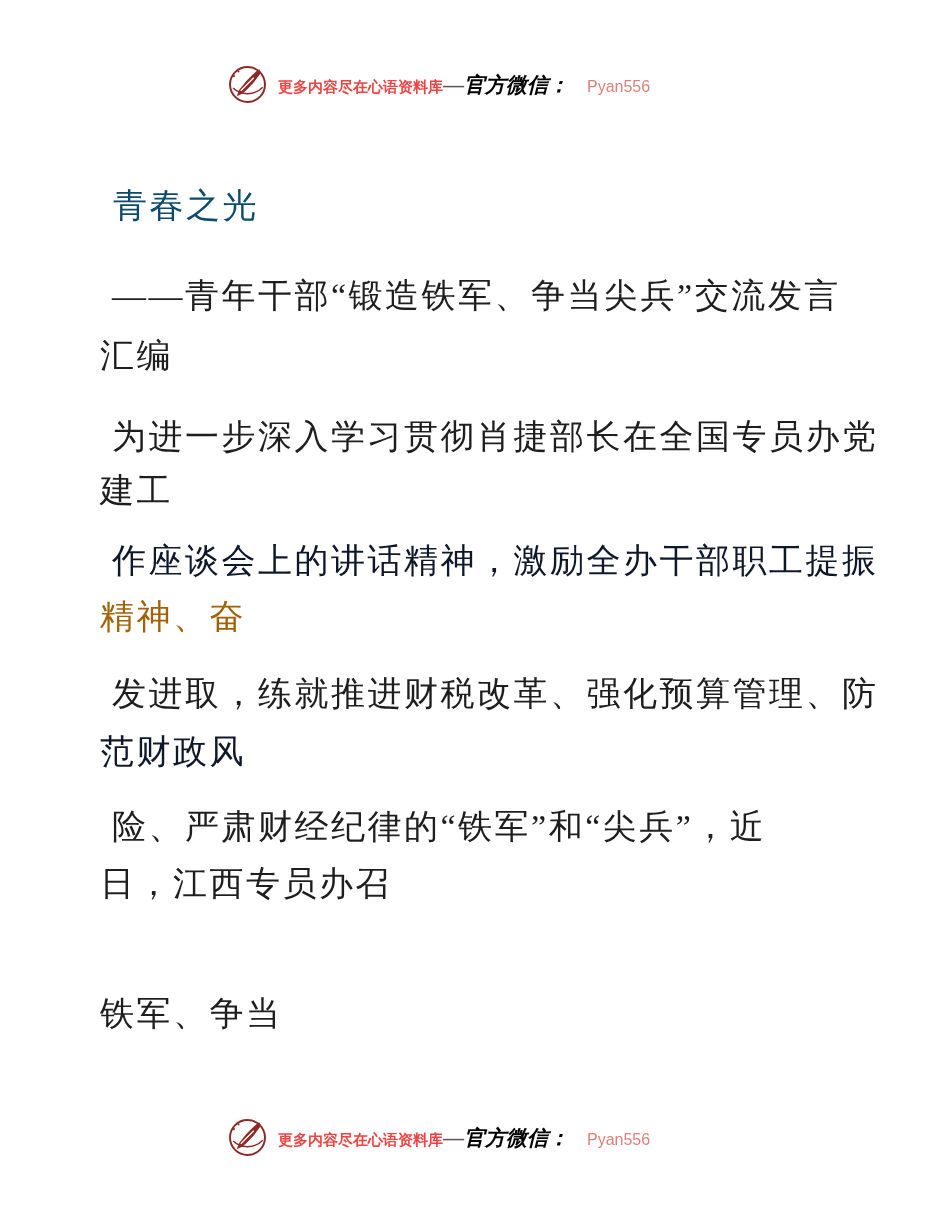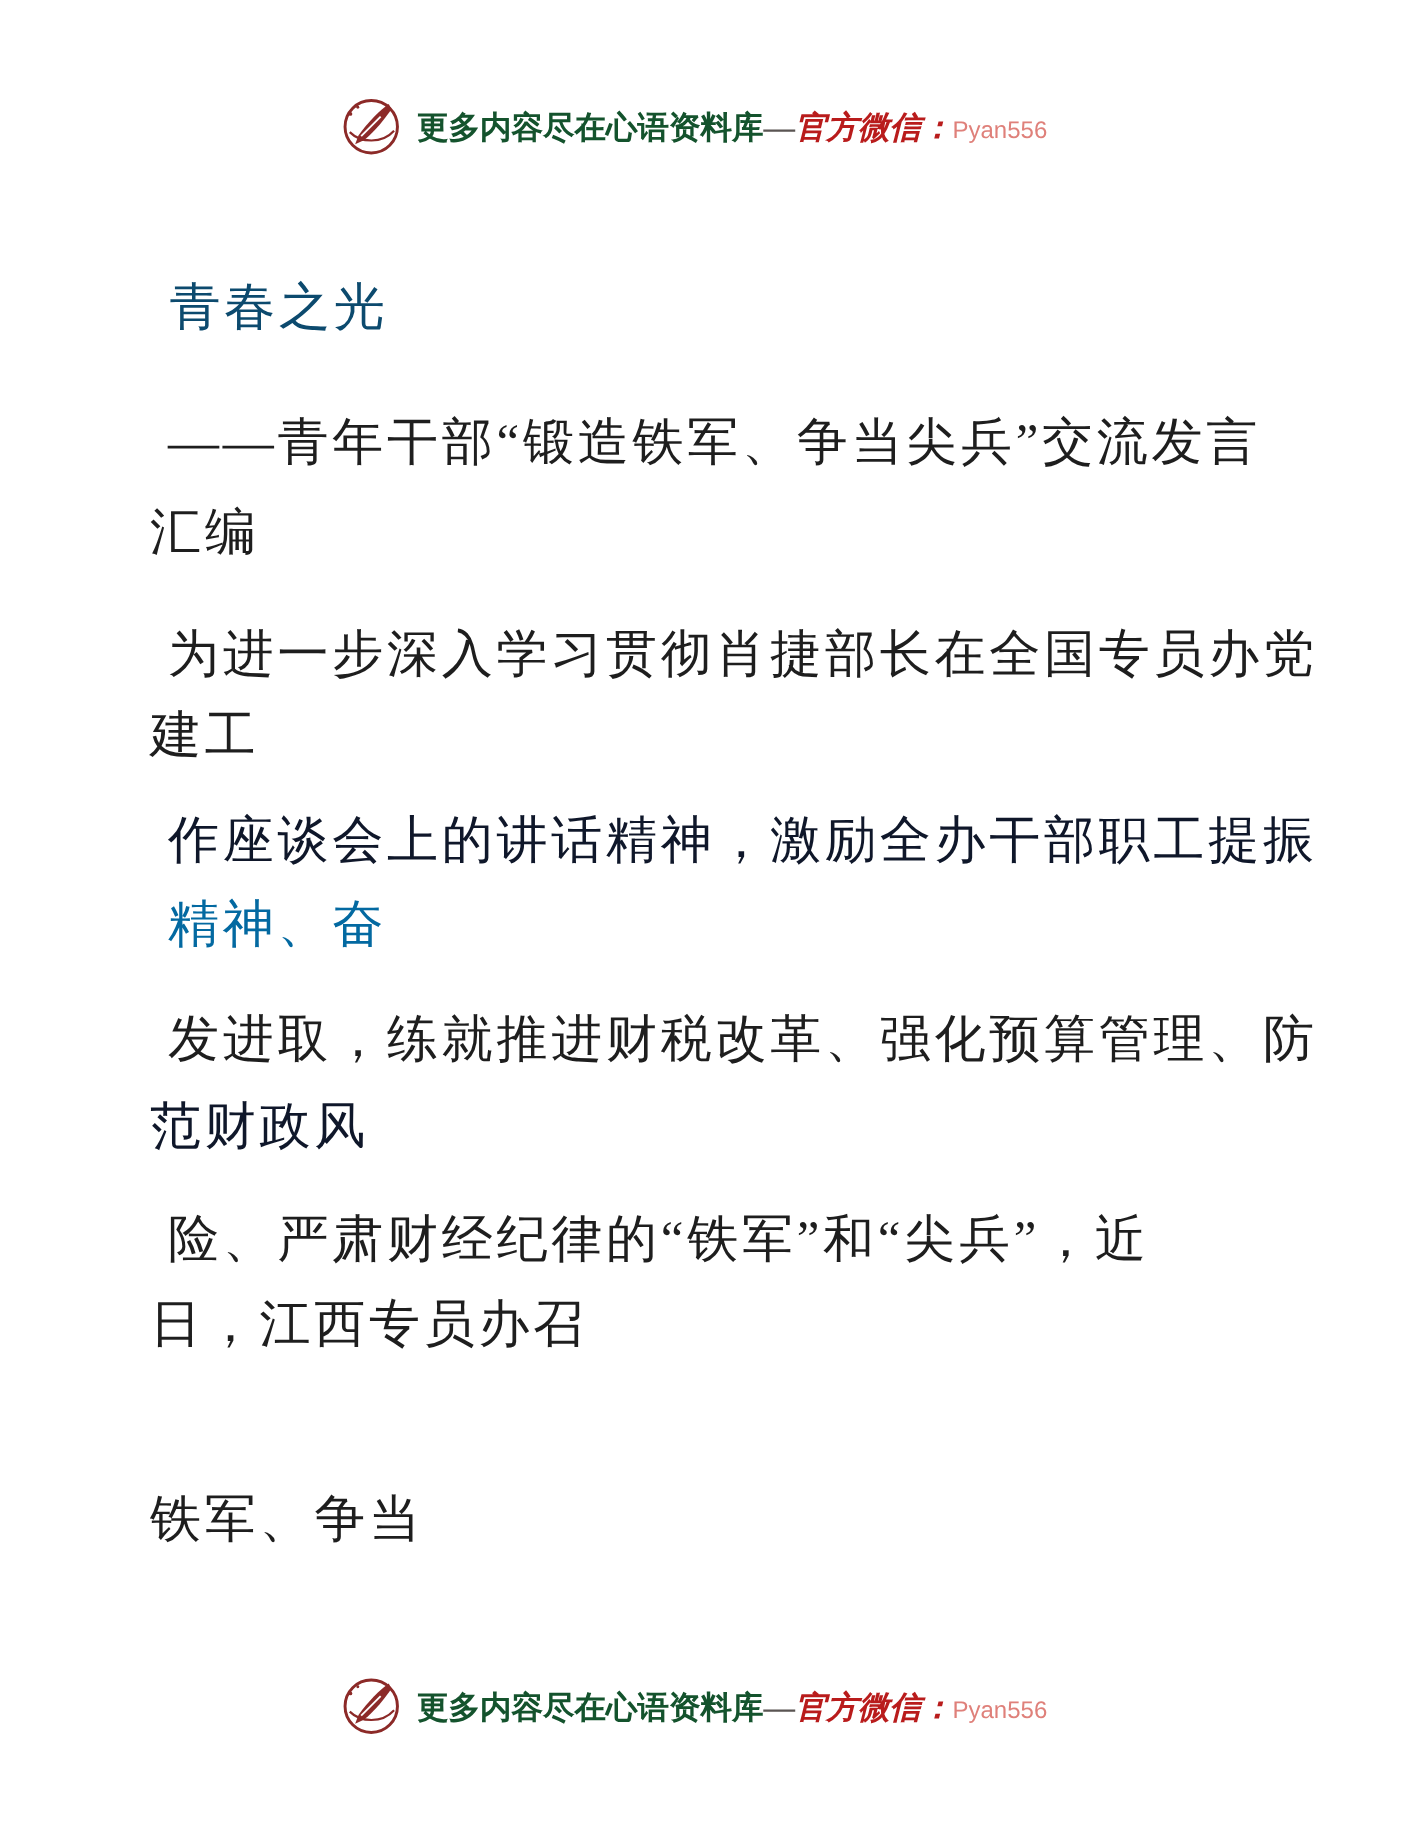--- a/index.html
+++ b/index.html
@@ -18,38 +18,38 @@
     display:flex;
     align-items:center;
     gap:9px;
     white-space:nowrap;
   }
   .banner.top{top:63px;}
   .banner.bottom{top:1116px;}
   .logo{width:43px;height:43px;flex:0 0 auto;}
   .banner-text{display:flex;align-items:baseline;white-space:nowrap;}
   .brand{
-    font-size:21px;
+    font-size:15px;
     letter-spacing:0px;
-    color:#14532d;
+    color:#ef4444;
     font-weight:bold;
     font-family:"Liberation Serif","DejaVu Serif",serif;
   }
   .dash{
     font-size:21px;
     color:#5a5553;
     font-weight:bold;
   }
   .wechat-label{
     font-size:21px;
-    color:#b91c1c;
+    color:#000000;
     font-style:italic;
     font-weight:bold;
     font-family:"DejaVu Serif","Liberation Serif",serif;
-    margin-right:0;
+    margin-right:18px;
   }
   .wechat-id{
     font-size:16px;
     color:#df807a;
     font-family:"Liberation Sans","DejaVu Sans",sans-serif;
   }
 
   
   .doc-body{position:absolute;inset:0;}
   .text-line{
@@ -85,21 +85,21 @@
       </span>
   </div>
 
   <div class="doc-body" id="doc-body">
       <div class="text-line" style="top: 187px; left: 103px; color: #0c4a6e; margin-left: 10px;">青春之光</div>
       <div class="text-line" style="top: 277px; left: 112px; color: rgb(30, 30, 30);">——青年干部“锻造铁军、争当尖兵”交流发言</div>
       <div class="text-line" style="top: 337px; left: 100px; color: rgb(30, 30, 30);">汇编</div>
       <div class="text-line" style="top: 418px; left: 112px; color: rgb(30, 30, 30);">为进一步深入学习贯彻肖捷部长在全国专员办党</div>
       <div class="text-line" style="top: 472px; left: 100px; color: rgb(30, 30, 30); text-align: center;">建工</div>
       <div class="text-line" style="top: 542px; left: 112px; color: #0f172a;">作座谈会上的讲话精神，激励全办干部职工提振</div>
-      <div class="text-line" style="top: 598px; left: 100px; color: #0369a1; margin-left: 12px;">精神、奋</div>
+      <div class="text-line" style="top: 598px; left: 100px; color: #a16207;">精神、奋</div>
       <div class="text-line" style="top: 675px; left: 112px; color: rgb(30, 30, 30);">发进取，练就推进财税改革、强化预算管理、防</div>
       <div class="text-line" style="top: 733px; left: 100px; color: #0f172a;">范财政风</div>
       <div class="text-line" style="top: 808px; left: 112px; color: rgb(30, 30, 30);">险、严肃财经纪律的“铁军”和“尖兵”，近</div>
       <div class="text-line" style="top: 865px; left: 100px; color: rgb(30, 30, 30);">日，江西专员办召</div>
       <div class="text-line" style="top: 995px; left: 100px; color: rgb(30, 30, 30);">铁军、争当</div>
     </div>
 
   <div class="banner bottom">
     <svg class="logo" viewBox="0 0 48 48">
       <circle cx="24" cy="24" r="19.5" fill="none" stroke="#8c2a28" stroke-width="2.2"></circle>

